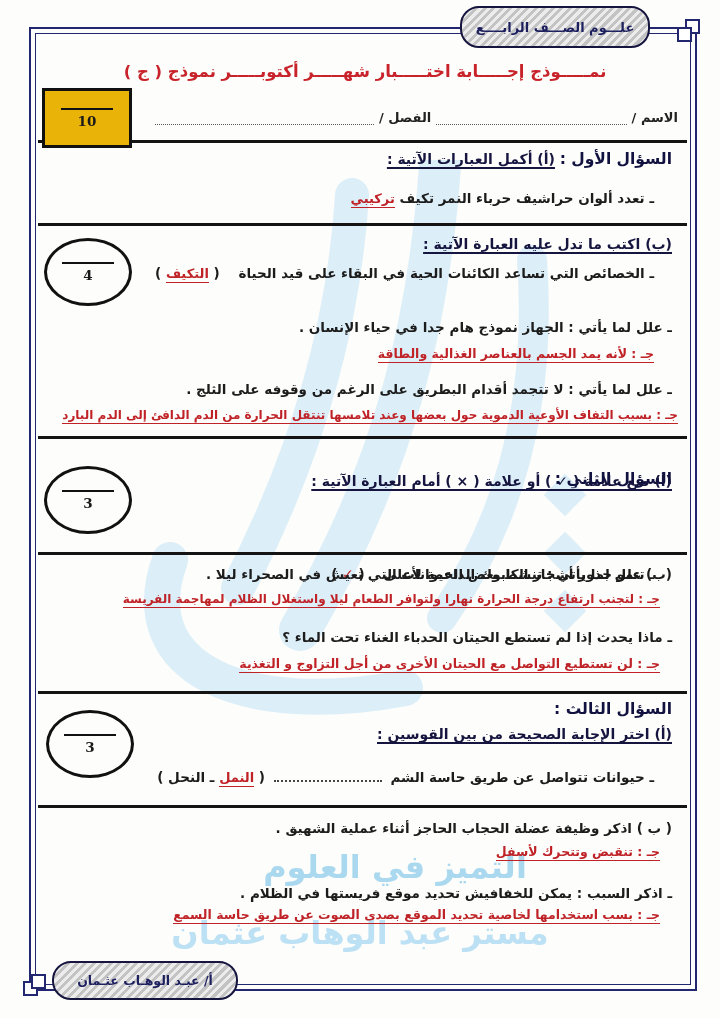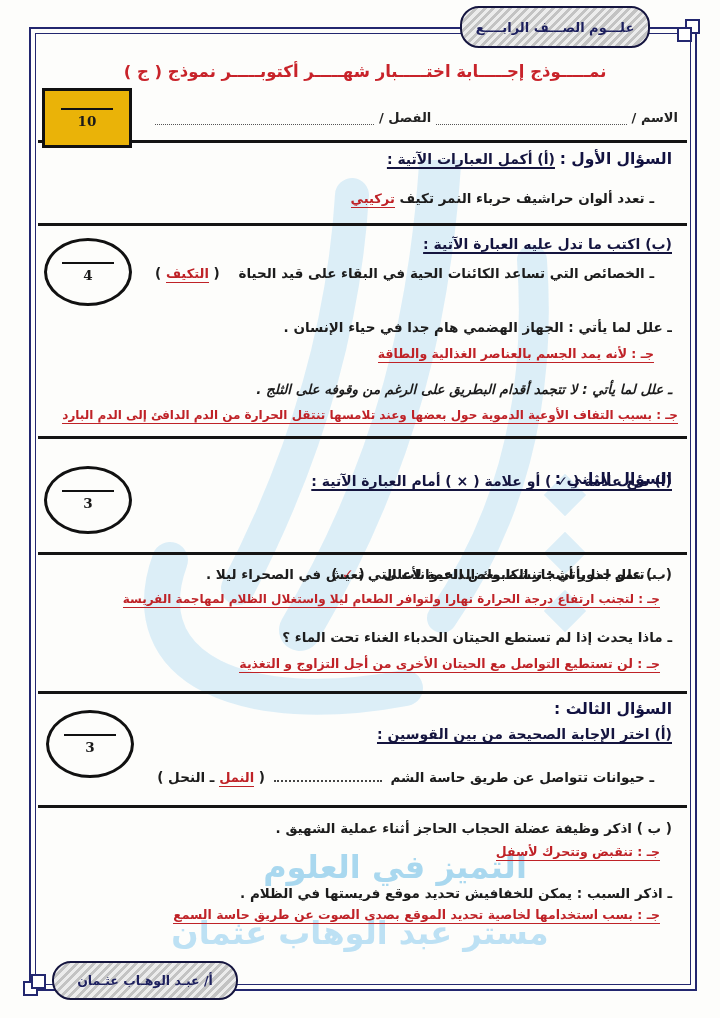--- a/index.html
+++ b/index.html
@@ -147,23 +147,23 @@
 
   <p class="t" style="top:236px;right:48px;text-align:right;">
     <span class="lbl-u">(ب) اكتب ما تدل عليه العبارة الآتية :</span>
   </p>
   <p class="t" style="top:265px;right:66px;">
     <span>ـ الخصائص التي تساعد الكائنات الحية في البقاء على قيد الحياة</span>
     <span class="gap">(</span>
     <span class="ans-inline" style="font-size:13px;">التكيف</span>
     <span>)</span>
   </p>
-  <p class="t" style="top:319px;right:48px;">ـ علل لما يأتي : الجهاز الهضمي هام جدا في حياء الإنسان .</p>
+  <p class="t" style="top:319px;right:48px;">ـ علل لما يأتي : الجهاز نموذج هام جدا في حياء الإنسان .</p>
   <p class="t ans" style="top:346px;right:66px;">جـ : لأنه يمد الجسم بالعناصر الغذالية والطاقة</p>
-  <p class="t" style="top:381px;right:48px;font-style:italic;">ـ علل لما يأتي : لا تتجمد أقدام البطريق على الرغم من وقوفه على الثلج .</p>
+  <p class="t" style="top:381px;right:48px;">ـ علل لما يأتي : لا تتجمد أقدام البطريق على الرغم من وقوفه على الثلج .</p>
   <p class="t ans small" style="top:408px;right:42px;">جـ : بسبب التفاف الأوعية الدموية حول بعضها وعند تلامسها تنتقل الحرارة من الدم الدافئ إلى الدم البارد</p>
 
   <p class="t qtitle" style="top:470px;right:48px;">السؤال الثاني :</p>
   <p class="t" style="top:473px;right:48px;">
     <span class="lbl-u">(أ) ضع علامة ( ✓ ) أو علامة ( × ) أمام العبارة الآتية :</span>
   </p>
   <p class="t" style="top:526px;right:66px;margin-top:40px;">
     <span>ـ تنمو جذور أشجار الكابوك الداعمة لأعلى</span>
     <span class="gap">(</span>
     <span class="mark-red" style="font-size:14px;">✓</span>

